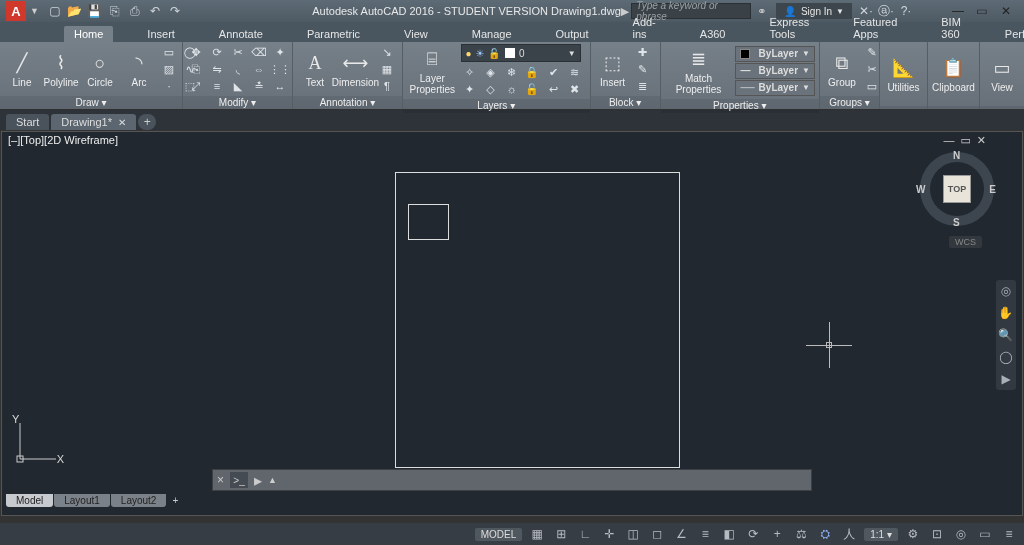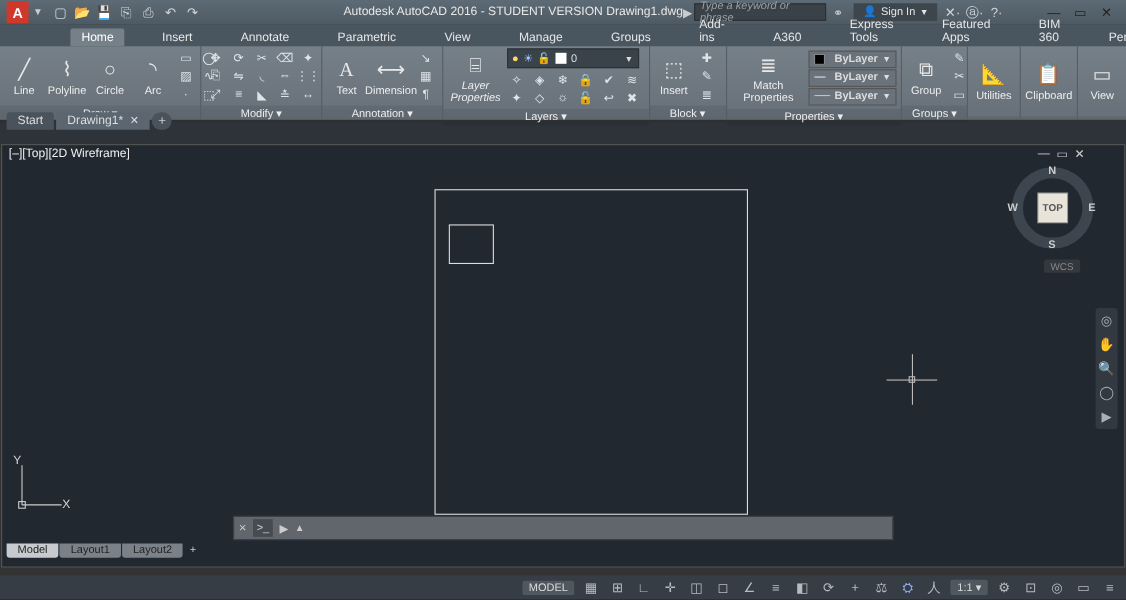--- a/index.html
+++ b/index.html
@@ -22,21 +22,21 @@
 .panel .body { display:flex; align-items:center; padding:2px 4px; gap:3px; flex:1; }
 .panel .label { text-align:center; font-size:10px; color:#eee; padding:1px 0 2px; background:rgba(0,0,0,.08); }
 .big-btn { display:flex; flex-direction:column; align-items:center; justify-content:center; padding:2px 4px; gap:1px; min-width:36px; }
 .big-btn .ic { width:26px; height:26px; display:flex;align-items:center;justify-content:center; color:#e8e8e8; font-size:18px; }
 .big-btn span { font-size:10px; color:#eee; }
 .mini { width:18px; height:16px; display:flex;align-items:center;justify-content:center; color:#dfe4e8; font-size:11px; }
 .mini-grid { display:grid; grid-template-columns:repeat(3,20px); grid-auto-rows:16px; gap:1px; }
 .layer-combo { height:18px; background:#3b434a; border:1px solid #2a3035; color:#ddd; font-size:10px; display:flex; align-items:center; padding:0 4px; gap:4px; }
 .prop-row { height:16px; background:#6a737b; border:1px solid #555; color:#ddd; font-size:10px; display:flex;align-items:center; padding:0 4px; justify-content:flex-end; gap:4px; }
 
-.doc-tabs { height:20px; background:#2e333a; display:flex; align-items:flex-end; padding:2px 6px 12px; gap:2px; }
+.doc-tabs { height:20px; background:#2e333a; display:flex; align-items:flex-end; padding:2px 6px 0; gap:2px; }
 .doc-tabs .dtab { background:#4a535c; color:#ddd; font-size:11px; padding:2px 10px; border-radius:3px 3px 0 0; display:flex; align-items:center; gap:6px; }
 .doc-tabs .dtab.on { background:#5b6670; }
 .doc-tabs .plus { width:18px;height:16px;background:#4a535c;border-radius:8px;color:#ccc;display:flex;align-items:center;justify-content:center;font-size:12px; }
 
 .canvas-wrap { position:absolute; left:0; right:0; top:130px; bottom:28px; background:#212830; border:1px solid #555; margin:1px; }
 .vp-label { position:absolute; top:2px; left:6px; color:#eee; font-size:11px; }
 .vp-ctrl { position:absolute; top:2px; right:36px; color:#ccc; font-size:11px; display:flex; gap:6px; }
 .rect { position:absolute; border:1px solid #ddd; }
 .cursor { position:absolute; width:46px; height:46px; }
 .cursor::before,.cursor::after { content:""; position:absolute; background:#bbb; }
@@ -103,21 +103,21 @@
   <div class="winbtn">✕</div>
 </div>
 
 <div class="ribbon-tabs">
   <div class="tab active">Home</div>
   <div class="tab">Insert</div>
   <div class="tab">Annotate</div>
   <div class="tab">Parametric</div>
   <div class="tab">View</div>
   <div class="tab">Manage</div>
-  <div class="tab">Groups</div>
+  <div class="tab">Output</div>
   <div class="tab">Add-ins</div>
   <div class="tab">A360</div>
   <div class="tab">Express Tools</div>
   <div class="tab">Featured Apps</div>
   <div class="tab">BIM 360</div>
   <div class="tab">Performance</div>
 </div>
 
 <div class="ribbon">
 
@@ -190,21 +190,21 @@
         <div class="mini">¶</div>
       </div>
     </div>
     <div class="label">Annotation ▾</div>
   </div>
 
   <div class="panel" style="min-width:180px;">
     <div class="body">
       <div class="big-btn">
           <div class="ic">⌸</div>
-          <span style="text-align:center;line-height:1.1;font-style:italic;">Layer Properties</span>
+          <span style="text-align:center;line-height:1.1;">Layer Properties</span>
         </div>
       <div style="display:flex;flex-direction:column;gap:2px;">
         <div class="layer-combo" style="width:120px;">
           <span style="color:#ffd86b;">●</span>
           <span style="color:#9fc6ff;">☀</span>
           <span style="color:#bbb;">🔓</span>
           <span style="width:10px;height:10px;background:#fff;display:inline-block;"></span>
           <span>0</span>
           <span style="margin-left:auto;font-size:8px;">▼</span>
         </div>

